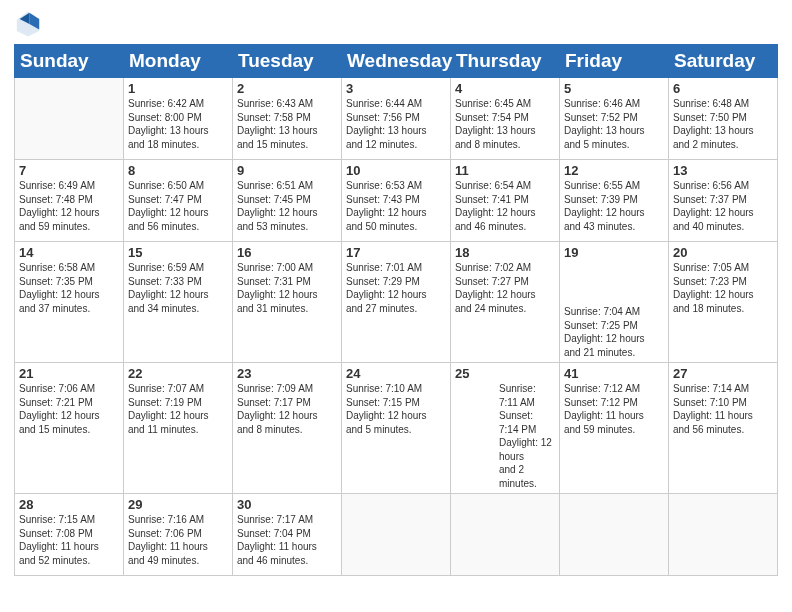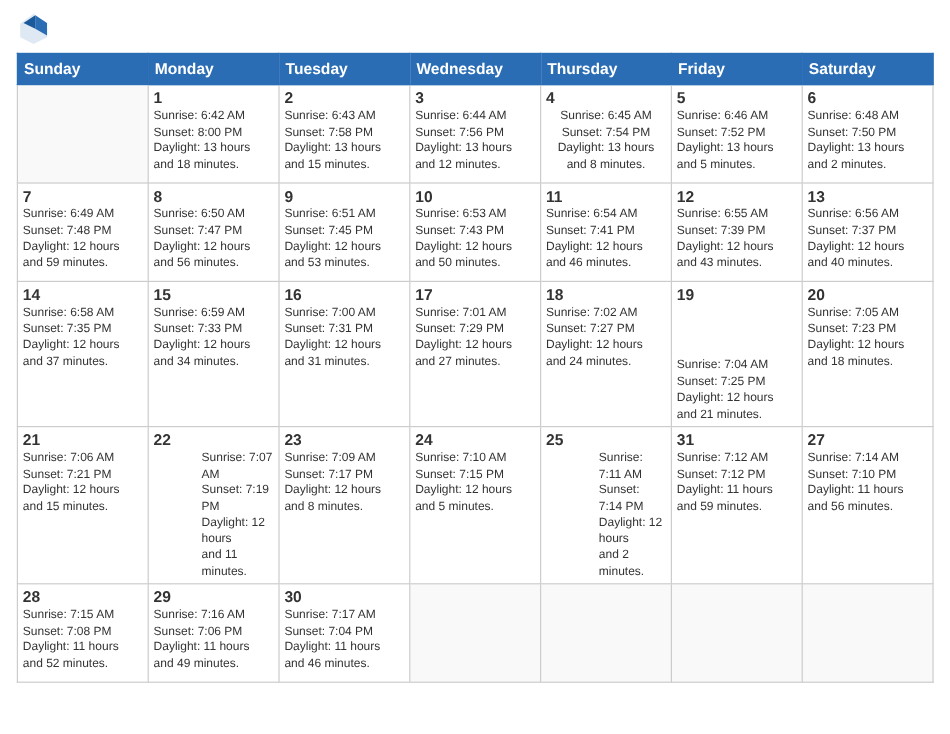--- a/index.html
+++ b/index.html
@@ -54,21 +54,21 @@
     .calendar {
       width: 100%;
       border-collapse: collapse;
       table-layout: fixed;
     }
     .calendar th {
       background: #2a6db5;
       color: #fff;
       text-align: left;
       padding: 5px 5px;
-      font-size: 13px;
+      font-size: 19px;
       font-weight: bold;
       border: 1px solid #2a6db5;
     }
     .calendar td {
       border: 1px solid #ccc;
       vertical-align: top;
       padding: 3px 4px;
       font-size: 10px;
       color: #333;
       height: 82px;
@@ -144,21 +144,21 @@
           </td>
           <td>
             <span class="day-number">3</span>
             <div class="day-info" style="white-space: pre-line;">Sunrise: 6:44 AM
 Sunset: 7:56 PM
 Daylight: 13 hours
 and 12 minutes.</div>
           </td>
           <td>
             <span class="day-number">4</span>
-            <div class="day-info" style="white-space: pre-line; text-align: center;">Sunrise: 6:45 AM
+            <div class="day-info" style="white-space: pre-line;">Sunrise: 6:45 AM
 Sunset: 7:54 PM
 Daylight: 13 hours
 and 8 minutes.</div>
           </td>
           <td>
             <span class="day-number">5</span>
             <div class="day-info" style="white-space: pre-line;">Sunrise: 6:46 AM
 Sunset: 7:52 PM
 Daylight: 13 hours
 and 5 minutes.</div>
@@ -276,21 +276,21 @@
         <tr>
           <td>
             <span class="day-number">21</span>
             <div class="day-info" style="white-space: pre-line;">Sunrise: 7:06 AM
 Sunset: 7:21 PM
 Daylight: 12 hours
 and 15 minutes.</div>
           </td>
           <td>
             <span class="day-number">22</span>
-            <div class="day-info" style="white-space: pre-line; margin-left: 40px;">Sunrise: 7:07 AM
+            <div class="day-info" style="white-space: pre-line;">Sunrise: 7:07 AM
 Sunset: 7:19 PM
 Daylight: 12 hours
 and 11 minutes.</div>
           </td>
           <td>
             <span class="day-number">23</span>
             <div class="day-info" style="white-space: pre-line;">Sunrise: 7:09 AM
 Sunset: 7:17 PM
 Daylight: 12 hours
 and 8 minutes.</div>
@@ -303,21 +303,21 @@
 and 5 minutes.</div>
           </td>
           <td>
             <span class="day-number">25</span>
             <div class="day-info" style="white-space: pre-line; margin-left: 44px;">Sunrise: 7:11 AM
 Sunset: 7:14 PM
 Daylight: 12 hours
 and 2 minutes.</div>
           </td>
           <td>
-            <span class="day-number">31</span>
+            <span class="day-number">41</span>
             <div class="day-info" style="white-space: pre-line;">Sunrise: 7:12 AM
 Sunset: 7:12 PM
 Daylight: 11 hours
 and 59 minutes.</div>
           </td>
           <td>
             <span class="day-number">27</span>
             <div class="day-info" style="white-space: pre-line;">Sunrise: 7:14 AM
 Sunset: 7:10 PM
 Daylight: 11 hours

